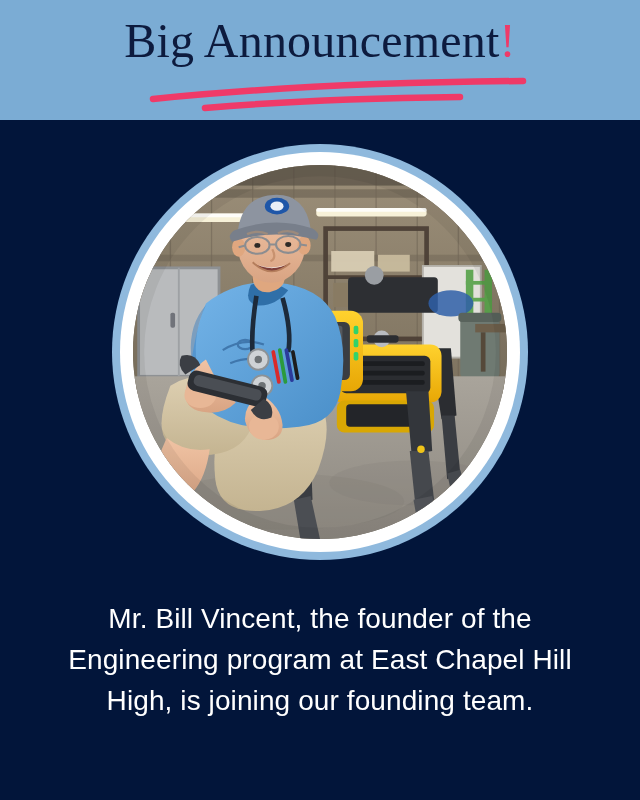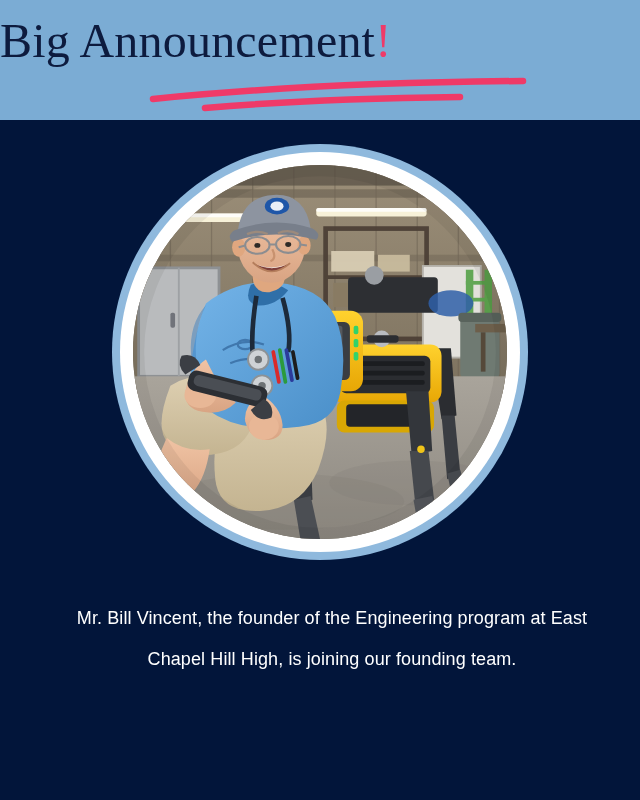--- a/index.html
+++ b/index.html
@@ -21,21 +21,21 @@
   
   .header-band {
     position:absolute; left:0; top:0;
     width:640px; height:120px;
     background:#7bacd4;
     overflow:hidden;
   }
   .header-title {
     position:absolute;
     left:0; right:0; top:14px;
-    text-align:left;
+    text-align:center;
     font-family:"Liberation Serif", serif;
     font-size:48px;
     font-weight:400;
     letter-spacing:0.2px;
     color:#0d1b3e;
     line-height:1.12;
     white-space:nowrap;
   }
   .header-title .bang {
     color:#ef3a68;
@@ -70,26 +70,26 @@
     border-radius:50%;
     overflow:hidden;
     position:relative;
     background:#6b6356;
   }
   .photo-svg { display:block; width:100%; height:100%; }
 
   
   .caption {
     position:absolute;
-    left:72px; top:598px;
+    left:60px; top:598px;
     width:520px;
     text-align:center;
     color:#ffffff;
     font-family:"Liberation Sans", sans-serif;
-    font-size:18px;
+    font-size:28px;
     font-weight:400;
     line-height:41px;
     letter-spacing:0.1px;
   }
 </style>
 </head>
 <body>
 
 <div class="poster">
 

